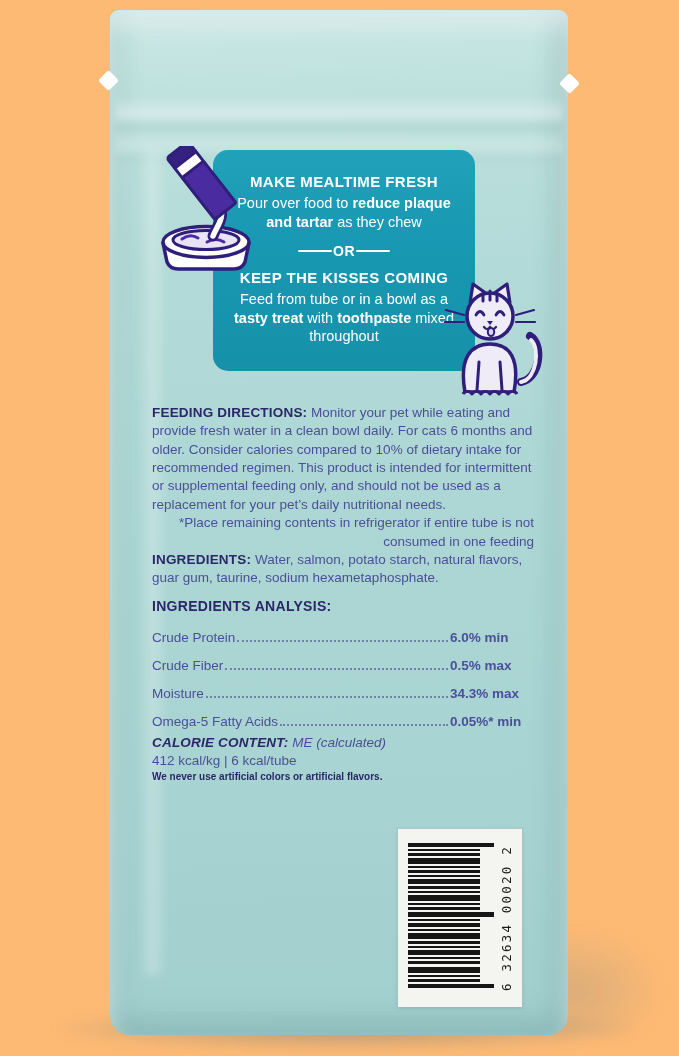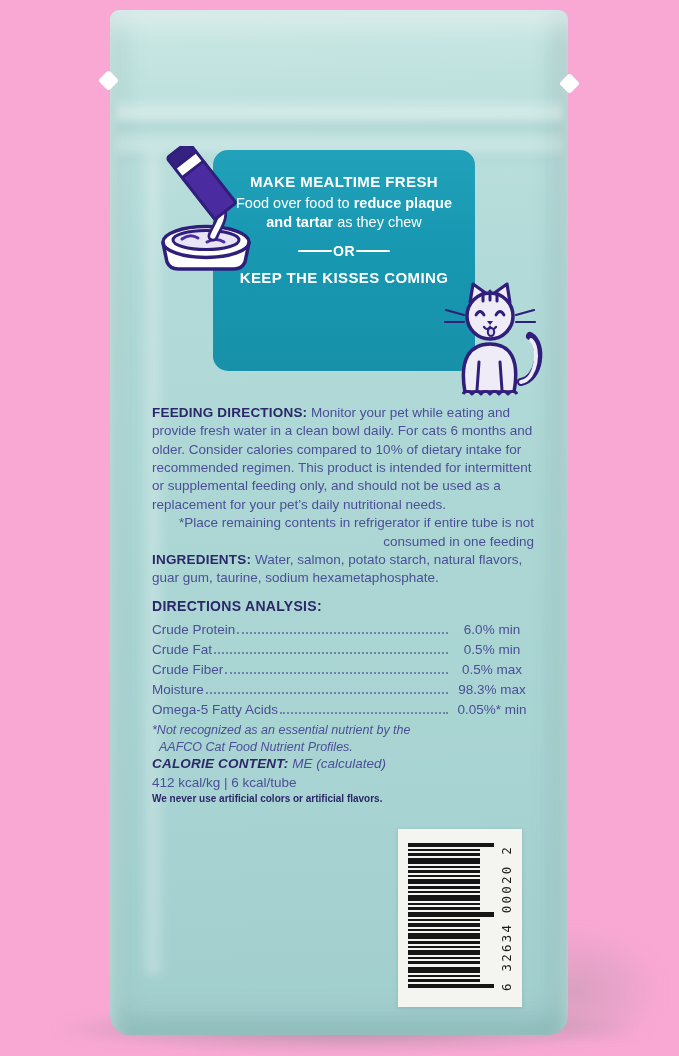--- a/index.html
+++ b/index.html
@@ -1,21 +1,21 @@
 <!DOCTYPE html>
 <html style="--pouch: #aed8d6; --pouch-light: #c9e6e3; --promo-teal: #1898b2; --ink: #4c4f97; --ink-dark: #2b2768; --outline-purple: #2f1f7a; --tube-purple: #4b2ba0;"><head>
 <meta charset="utf-8">
 <style>
   :root{
     --pouch:#aed8d6; --pouch-light:#c9e6e3; --promo-teal:#1898b2;
     --ink:#4c4f97; --ink-dark:#2b2768; --outline-purple:#2f1f7a; --tube-purple:#4b2ba0;
   }
   *{margin:0;padding:0;box-sizing:border-box}
   body{background:#fff;font-family:"Liberation Sans",sans-serif;}
-  .canvas{position:relative;width:679px;height:1056px;background:#f9a8d4;overflow:hidden;}
+  .canvas{position:relative;width:679px;height:1056px;background:#fdba74;overflow:hidden;}
 
   .ground-shadow{position:absolute;left:60px;top:1008px;width:570px;height:42px;
     background:radial-gradient(ellipse at 50% 50%, rgba(95,105,105,.40), rgba(120,130,130,.18) 55%, rgba(255,255,255,0) 75%);
     filter:blur(6px);z-index:0;}
   .side-shadow{position:absolute;left:545px;top:925px;width:120px;height:110px;
     background:radial-gradient(ellipse at 25% 60%, rgba(130,140,140,.28), transparent 70%);
     filter:blur(7px);z-index:0;}
 
   .pouch{position:absolute;left:110px;top:10px;width:458px;height:1025px;z-index:1;
     border-radius:9px 9px 20px 20px;
@@ -48,23 +48,23 @@
   .cat-illo{left:433px;top:280px;width:114px;height:120px;}
 
   .label-text{position:absolute;left:152px;top:404px;width:382px;z-index:2;
     color:var(--ink);font-size:13.5px;line-height:1.36;}
   .label-text p{margin:0;}
   .label-text .seg-b{font-weight:bold;color:var(--ink-dark);letter-spacing:.2px;text-align:center;}
   .hang{padding-left:8px;text-indent:-8px;text-align:right;}
   .mt-s{margin-top:9px;font-style:italic;} .mt-m{margin-top:11px;}
   .analysis-title{font-size:14px;font-weight:bold;color:var(--ink-dark);letter-spacing:.3px;margin-top:9px;margin-bottom:6px;}
   .analysis-row{display:flex;align-items:flex-end;margin-bottom:4.5px;line-height:1.15;}
-  .a-name{white-space:nowrap;}
+  .a-name{white-space:nowrap;margin-top:8px;}
   .a-dots{flex:1;border-bottom:2px dotted rgba(76,79,151,.62);margin:0 2px 3px;}
-  .a-val{width:84px;text-align:center;white-space:nowrap;}
+  .a-val{width:84px;text-align:left;white-space:nowrap;font-weight:bold;}
   .footnote{font-style:italic;font-size:12.5px;margin-top:6px;padding-left:7px;text-indent:-7px;width:300px;line-height:1.35;}
   .no-artificial{font-size:10px;font-weight:bold;color:var(--ink-dark);width:272px;margin-top:11px;line-height:1.35;}
   .distributed{margin-top:21px;font-size:13.5px;line-height:1.33;}
   .dist-title{font-weight:bold;color:var(--ink-dark);letter-spacing:.5px;margin-bottom:2px;}
   .questions{margin-top:10px;width:252px;font-size:13.5px;line-height:1.33;}
 
   .barcode-label{position:absolute;left:398px;top:829px;width:124px;height:178px;z-index:3;
     background:#f4f4f1;box-shadow:0 1px 4px rgba(90,110,110,.25);}
   .barcode-digits{position:absolute;top:0;left:97px;width:178px;height:22px;
     transform:rotate(-90deg) translateX(-178px);transform-origin:0 0;
@@ -81,27 +81,28 @@
   <div class="pouch">
     <div class="notch notch-left"></div>
     <div class="notch notch-right"></div>
     <div class="crease crease-1"></div>
     <div class="crease crease-2"></div>
     <div class="crease-v"></div>
   </div>
 
   <div class="promo-box">
     <div class="promo-title">MAKE MEALTIME FRESH</div>
-    <div class="promo-body"><span>Food over food to </span><span class="seg-b">reduce plaque and tartar</span><span> as they chew</span></div>
+    <div class="promo-body"><span>Pour over food to </span><span class="seg-b">reduce plaque and tartar</span><span> as they chew</span></div>
     <div class="or-divider">
       <span class="or-line"></span>
       <span class="or-text">OR</span>
       <span class="or-line"></span>
     </div>
     <div class="promo-title">KEEP THE KISSES COMING</div>
+    <div class="promo-body"><span>Feed from tube or in a bowl as a </span><span class="seg-b">tasty treat</span><span> with </span><span class="seg-b">toothpaste</span><span> mixed throughout</span></div>
   </div>
 
   <svg class="illo tube-illo" viewBox="0 0 152 138">
     <path d="M30,97 L34,116 Q37,123 45,123 L101,123 Q109,123 112,116 L116,97 Z" fill="#ffffff" stroke="#2f1f7a" stroke-width="3.5" stroke-linejoin="round"></path>
     <ellipse cx="73" cy="96" rx="43" ry="15.5" fill="#ffffff" stroke="#2f1f7a" stroke-width="3.5"></ellipse>
     <ellipse cx="73" cy="94" rx="33" ry="9.5" fill="#e8e4f6" stroke="#2f1f7a" stroke-width="3"></ellipse>
     <path d="M49,93 q8,-6 16,-1" fill="none" stroke="#4b2ba0" stroke-width="3" stroke-linecap="round"></path>
     <path d="M74,96 q9,-5 17,0" fill="none" stroke="#4b2ba0" stroke-width="3" stroke-linecap="round"></path>
     <path d="M87,60 C92,72 84,80 80,90" fill="none" stroke="#2f1f7a" stroke-width="11" stroke-linecap="round"></path>
     <path d="M87,60 C92,72 84,80 80,90" fill="none" stroke="#ffffff" stroke-width="5.5" stroke-linecap="round"></path>
@@ -129,49 +130,43 @@
     <ellipse cx="58" cy="52" rx="3.2" ry="4" fill="#dcd5f0" stroke="#2f1f7a" stroke-width="2"></ellipse>
     <path d="M31,35 L13,30 M31,42 L12,42 M83,35 L101,30 M83,42 L102,42" stroke="#2f1f7a" stroke-width="2.2" stroke-linecap="round"></path>
     <path d="M30,114 a5,4.5 0 0 1 9,0 a5,4.5 0 0 1 9,0 a5,4.5 0 0 1 9,0 a5,4.5 0 0 1 9,0 a5,4.5 0 0 1 9,0 a5,4.5 0 0 1 9,0" fill="#efecf7" stroke="#2f1f7a" stroke-width="3" stroke-linejoin="round"></path>
   </svg>
 
   <div class="label-text">
     <p class="para"><span class="seg-b">FEEDING DIRECTIONS:</span><span> Monitor your pet while eating and provide fresh water in a clean bowl daily. For cats 6 months and older. Consider calories compared to 10% of dietary intake for recommended regimen. This product is intended for intermittent or supplemental feeding only, and should not be used as a replacement for your pet’s daily nutritional needs.</span></p>
     <p class="hang">*Place remaining contents in refrigerator if entire tube is not consumed in one feeding</p>
     <p class="mt-m"><span class="seg-b">INGREDIENTS:</span><span> Water, salmon, potato starch, natural flavors, guar gum, taurine, sodium hexametaphosphate.</span></p>
 
-    <div class="analysis-title">DIRECTIONS ANALYSIS:</div>
+    <div class="analysis-title">INGREDIENTS ANALYSIS:</div>
     <div class="analysis-table">
       <div class="analysis-row">
         <span class="a-name">Crude Protein</span>
         <span class="a-dots"></span>
         <span class="a-val">6.0% min</span>
       </div>
       <div class="analysis-row">
-        <span class="a-name">Crude Fat</span>
-        <span class="a-dots"></span>
-        <span class="a-val">0.5% min</span>
-      </div>
-      <div class="analysis-row">
         <span class="a-name">Crude Fiber</span>
         <span class="a-dots"></span>
         <span class="a-val">0.5% max</span>
       </div>
       <div class="analysis-row">
         <span class="a-name">Moisture</span>
         <span class="a-dots"></span>
-        <span class="a-val">98.3% max</span>
+        <span class="a-val">34.3% max</span>
       </div>
       <div class="analysis-row">
         <span class="a-name">Omega-5 Fatty Acids</span>
         <span class="a-dots"></span>
         <span class="a-val">0.05%* min</span>
       </div>
     </div>
-    <p class="footnote">*Not recognized as an essential nutrient by the AAFCO Cat Food Nutrient Profiles.</p>
 
     <p class="mt-s"><span class="seg-b">CALORIE CONTENT:</span><span> ME (calculated)</span></p>
     <p>412 kcal/kg | 6 kcal/tube</p>
 
     <p class="no-artificial">We never use artificial colors or artificial flavors.</p>
 
 
   </div>
 
   <div class="barcode-label">

